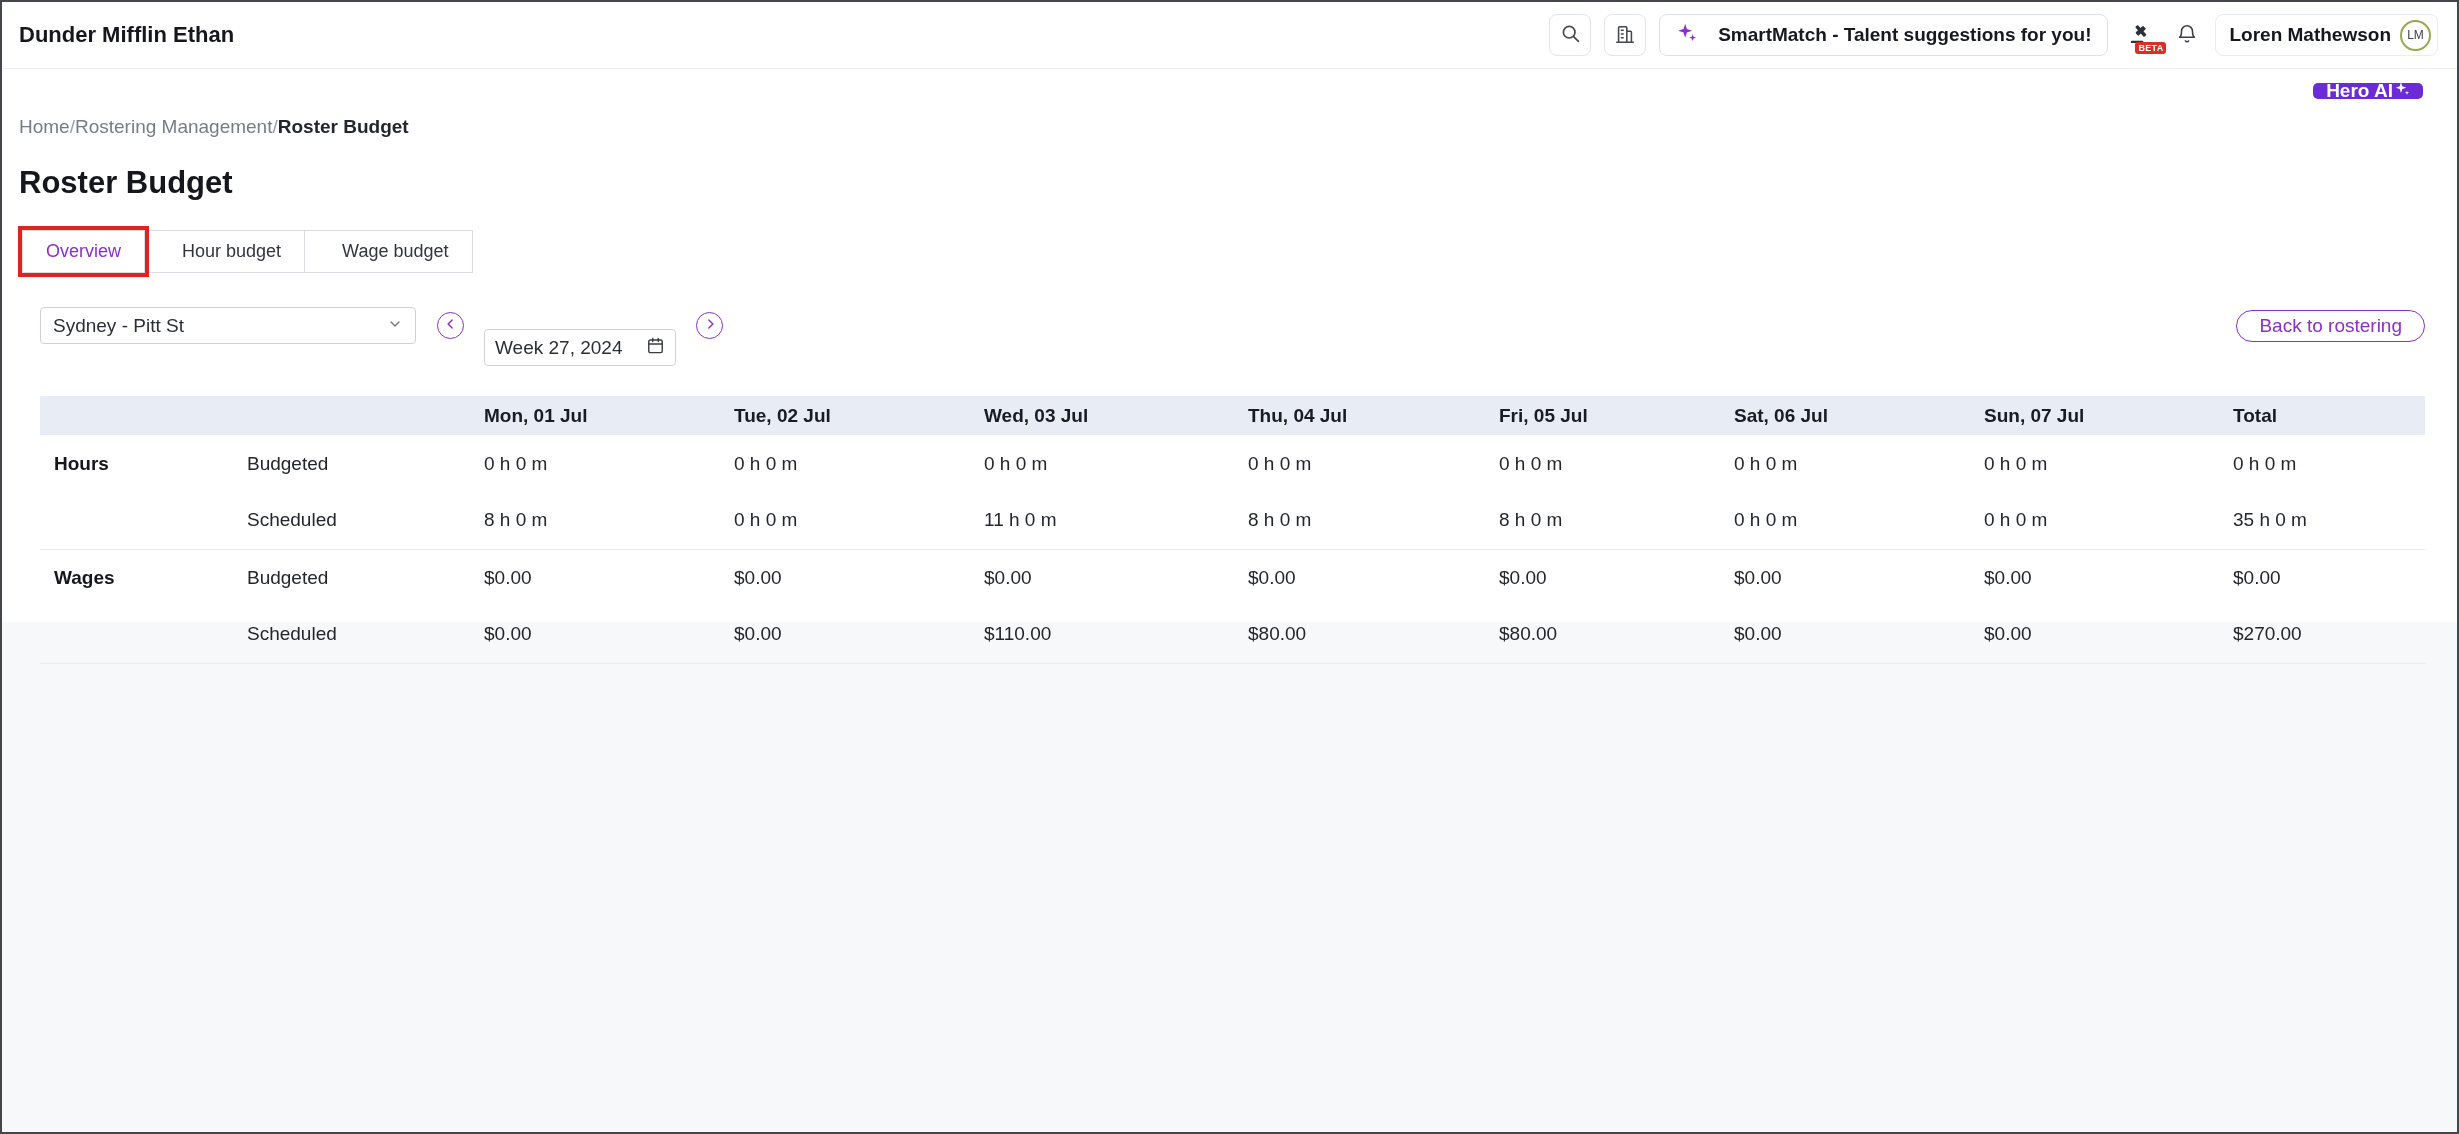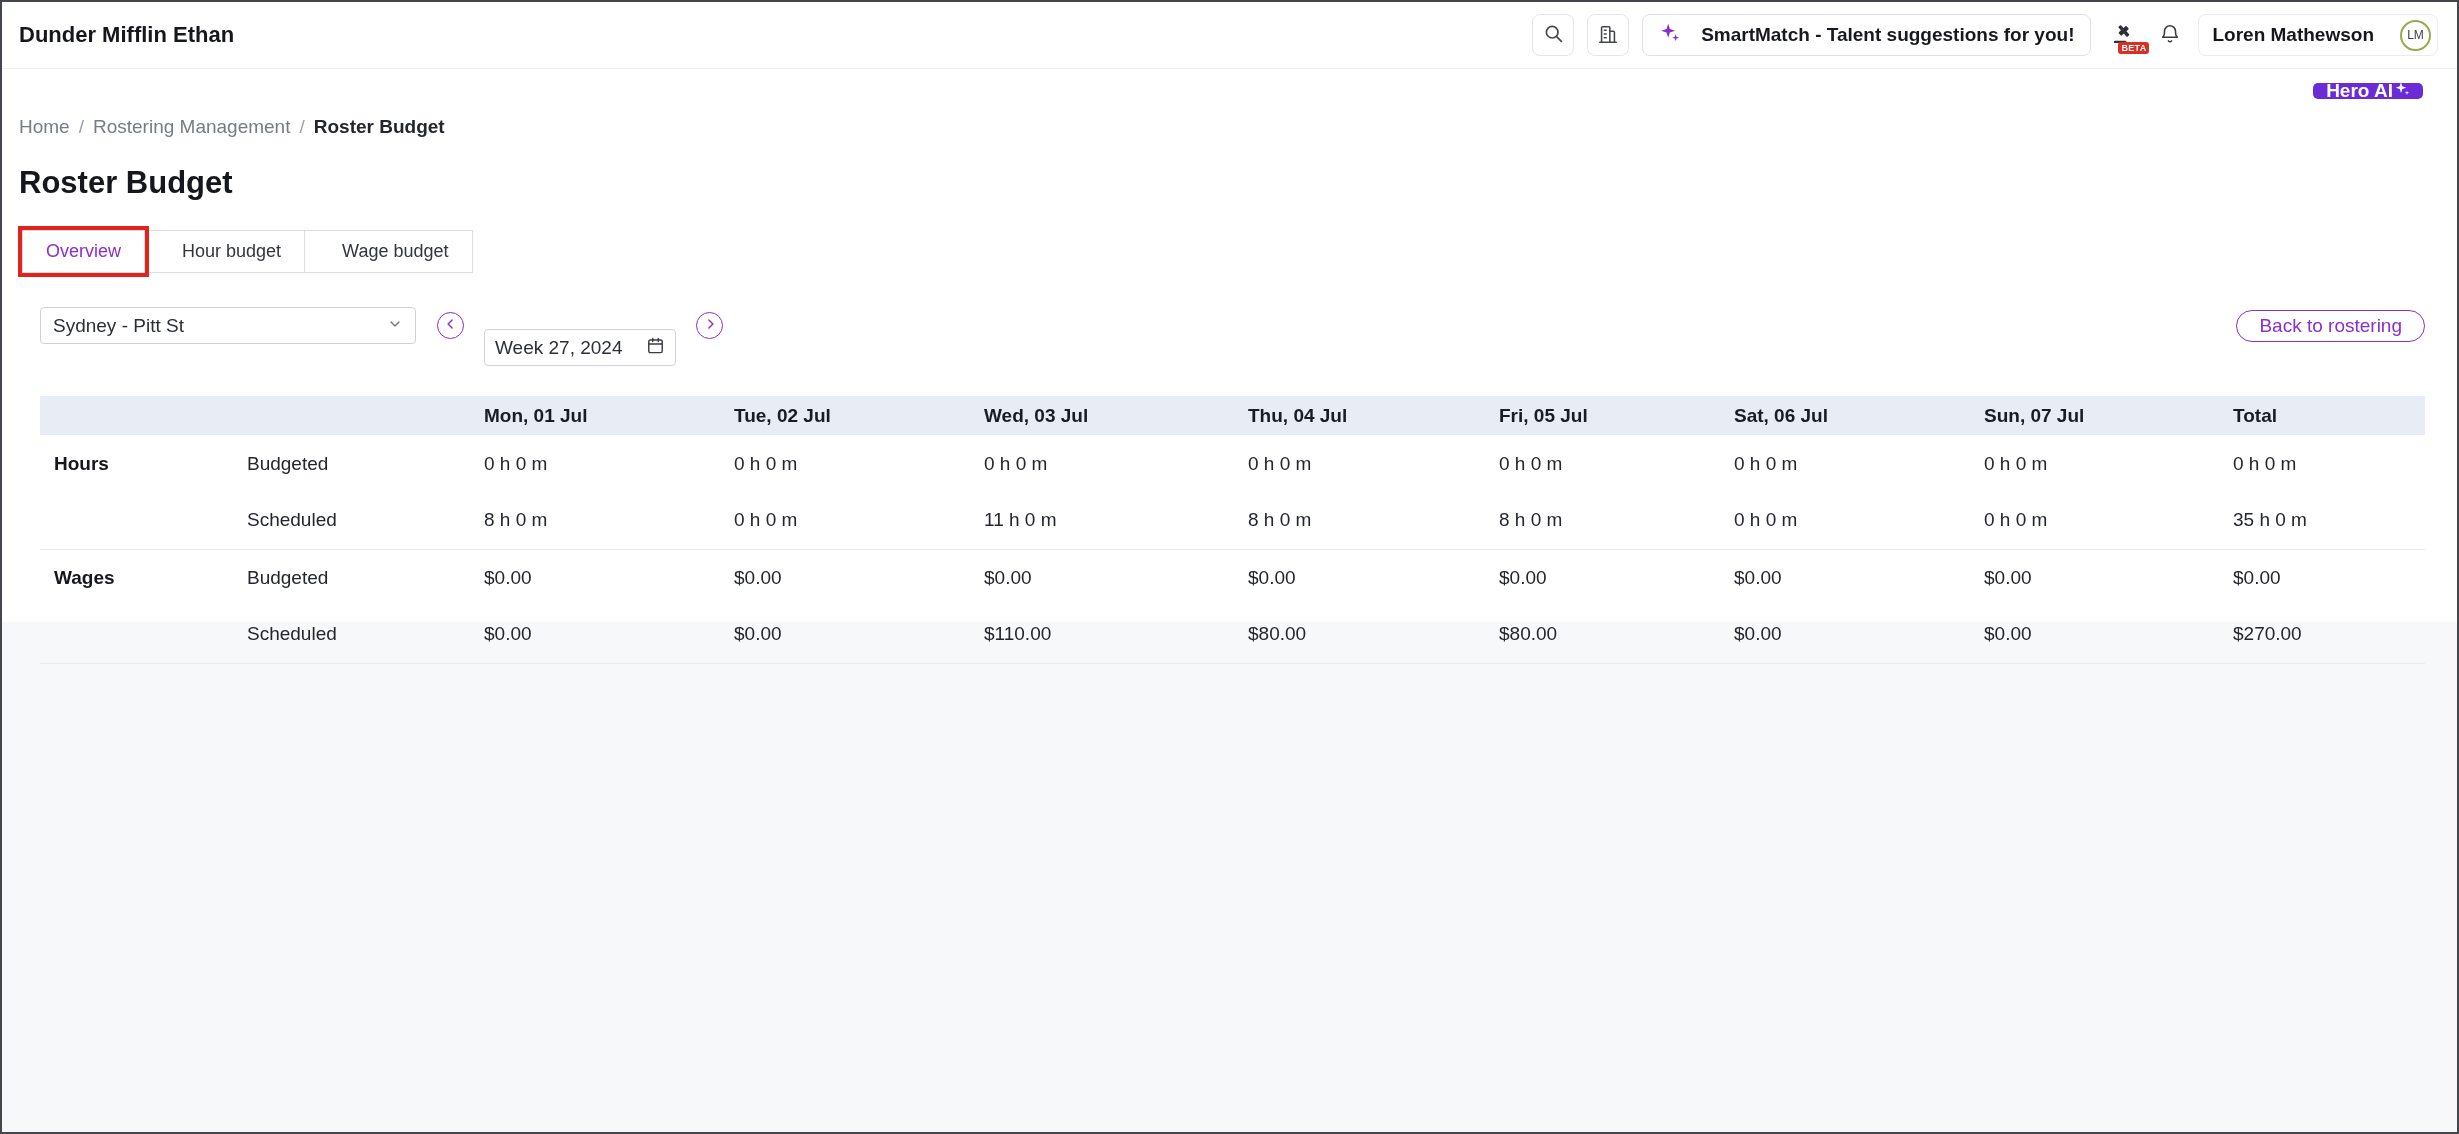--- a/index.html
+++ b/index.html
@@ -45,21 +45,21 @@
     position:absolute; right:-7px; bottom:2px;
     background:var(--beta_red,#d93025); color:#fff;
     font-size:9px; font-weight:bold; padding:1px 3px; border-radius:3px;
     letter-spacing:.3px;
   }
   .bell-btn {
     background:none; border:none; padding:0; width:30px; height:42px;
     display:flex; align-items:center; justify-content:center; cursor:pointer;
   }
   .user-chip {
-    display:flex; align-items:center; gap:26px; height:42px;
+    display:flex; align-items:center; gap:9px; height:42px;
     padding:0 6px 0 13px; border:1px solid #ebecf0; border-radius:8px;
     background:#fff; cursor:pointer;
   }
   .user-name { font-size:19px; font-weight:bold; color:#15171c; }
   .avatar {
     width:31px; height:31px; border-radius:50%;
     border:2px solid var(--avatar_ring,#9aa84f);
     display:flex; align-items:center; justify-content:center;
     font-size:12px; color:#3c4048; background:#fff;
   }
@@ -68,21 +68,21 @@
   .content { position:relative; height:553px; background:#fff; }
   .hero-ai-btn {
     position:absolute; top:14px; right:34px; height:16px;
     display:flex; align-items:center; gap:1px;
     background:var(--hero,#6b2bd6); color:#fff;
     border:none; border-radius:5px; padding:0 13px;
     font-size:19px; font-weight:bold; cursor:pointer;
   }
   .breadcrumb {
     padding:46px 0 0 17px; font-size:19px; color:#767c86;
-    display:flex; gap:9px; line-height:24px;
+    display:flex; line-height:24px;
   }
   .crumb-link { color:#767c86; cursor:pointer; }
   .crumb-current { color:#23262c; font-weight:bold; }
   .crumb-sep { color:#9aa0a9; }
   .page-title { margin:25px 0 0 17px; font-size:31px; font-weight:bold; color:#15171c; line-height:38px; }
 
   
   .tabs { display:flex; margin:28px 0 0 20px; }
   .tab {
     height:43px; display:flex; align-items:center; padding:0 23px;

